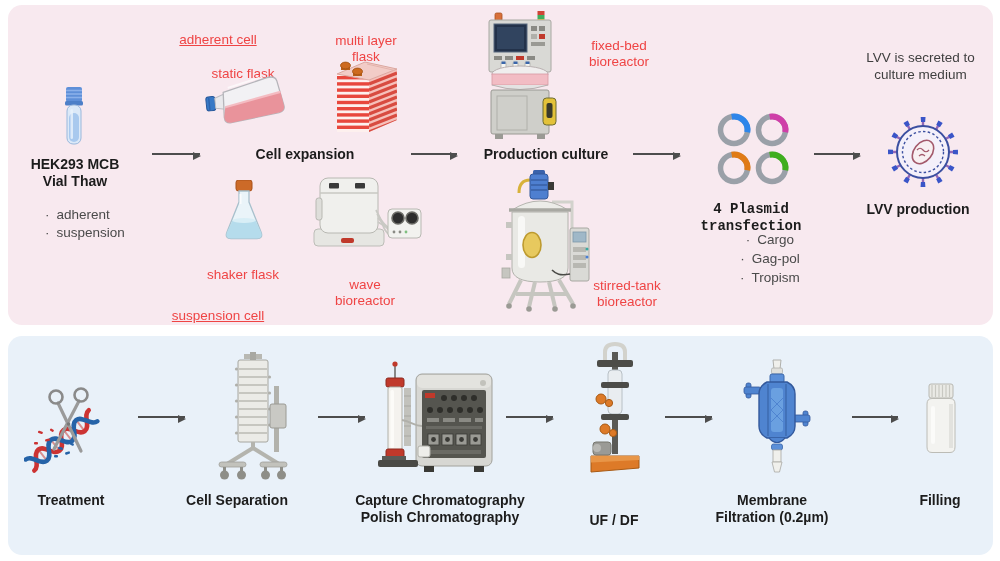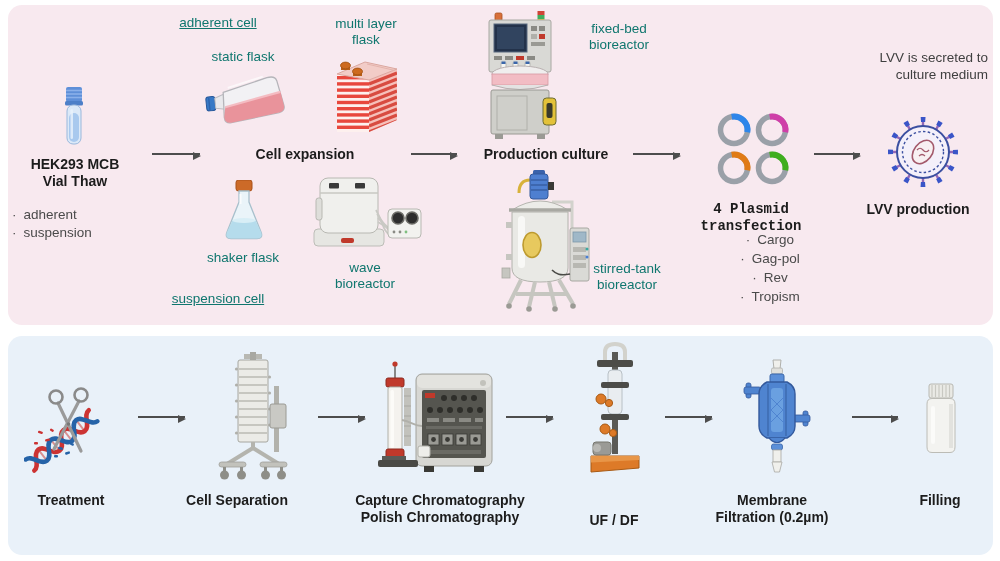--- a/index.html
+++ b/index.html
@@ -3,23 +3,23 @@
 <meta charset="utf-8">
 <style>
   html,body{margin:0;padding:0;background:#ffffff;}
   body{font-family:"Liberation Sans", sans-serif;}
   #canvas{position:relative;width:1000px;height:561px;background:#fff;overflow:hidden;}
   .abs{position:absolute;}
   .panel{position:absolute;border-radius:14px;}
   #panel-upstream{left:8px;top:5px;width:985px;height:320px;background:#f8e9ef;}
   #panel-downstream{left:8px;top:336px;width:985px;height:219px;background:#e9f1f9;}
   .lbl-bold{position:absolute;font-weight:700;font-size:14px;color:#1c1c1c;text-align:center;line-height:17px;}
-  .lbl{position:absolute;font-size:13.5px;color:#0f766e;text-align:center;line-height:16px;}
+  .lbl{position:absolute;font-size:13.5px;color:#ef4444;text-align:center;line-height:16px;margin-top:17px;}
   .lbl-ul span{text-decoration:underline;}
-  .note{position:absolute;font-size:13.5px;color:#3f3f3f;line-height:17px;text-align:right;}
+  .note{position:absolute;font-size:13.5px;color:#3f3f3f;line-height:17px;text-align:center;}
   .bullets{position:absolute;font-size:13.5px;color:#4a4a4a;line-height:17.5px;text-align:left;}
   .bullets .bi::before{content:"·";margin-right:7px;}
   .bullets.wide{line-height:19px;}
   .arrow{position:absolute;height:0;border-top:2px solid #4d4d4d;}
   .arrow::after{content:"";position:absolute;right:-1px;top:-3px;width:0;height:0;
     border-left:8px solid #4d4d4d;border-top:4px solid transparent;border-bottom:4px solid transparent;}
   svg{display:block;}
 </style>
 </head>
 <body>
@@ -35,21 +35,21 @@
     <line x1="6" y1="11.5" x2="22" y2="11.5" stroke="#8ab0ea" stroke-width="1.6"></line>
     <rect x="5" y="15" width="18" height="4.5" rx="1.5" fill="#4d7fc8"></rect>
     <rect x="7" y="19" width="14" height="39" rx="6" fill="#dce9f8" stroke="#9ab8dc"></rect>
     <rect x="9" y="27" width="10" height="29" rx="5" fill="#a9c9ee"></rect>
     <rect x="10.5" y="23" width="2.5" height="30" rx="1.2" fill="#eaf2fb" opacity="0.8"></rect>
   </svg>
   <div class="lbl-bold" style="left:5px;top:156px;width:140px;">
     <div>HEK293 MCB</div>
     <div>Vial Thaw</div>
   </div>
-  <div class="bullets" style="left:12px;top:206px;width:120px;">
+  <div class="bullets" style="left:45px;top:206px;width:120px;">
     <div class="bi">adherent</div>
     <div class="bi">suspension</div>
   </div>
 
   <div class="arrow" style="left:152px;top:153px;width:48px;"></div>
 
   <div class="lbl lbl-ul" style="left:148px;top:15px;width:140px;">
     <span>adherent cell</span>
   </div>
   <div class="lbl" style="left:173px;top:49px;width:140px;">
@@ -254,21 +254,20 @@
       <path d="M16.7,43.7 A13.5,13.5 0 0 1 32.3,59.3" stroke="#e07b16"></path>
       <path d="M54.7,43.7 A13.5,13.5 0 0 1 70.3,59.3" stroke="#3fae1e"></path>
     </g>
   </svg>
   <div class="lbl-bold" style="left:661px;top:201px;width:180px;font-family:Liberation Mono, monospace;">
     <span>4 Plasmid transfection</span>
   </div>
   <div class="bullets wide" style="left:710px;top:230px;width:120px;text-align:center;">
     <div class="bi">Cargo</div>
     <div class="bi">Gag-pol</div>
-    <div class="bi">Rev</div>
     <div class="bi">Tropism</div>
   </div>
 
   <div class="arrow" style="left:814px;top:153px;width:46px;"></div>
 
   <div class="note" style="left:853px;top:49px;width:135px;">
     <div>LVV is secreted to</div>
     <div>culture medium</div>
   </div>
   <svg class="abs" style="left:884px;top:113px" width="78" height="78" viewBox="0 0 78 78">

